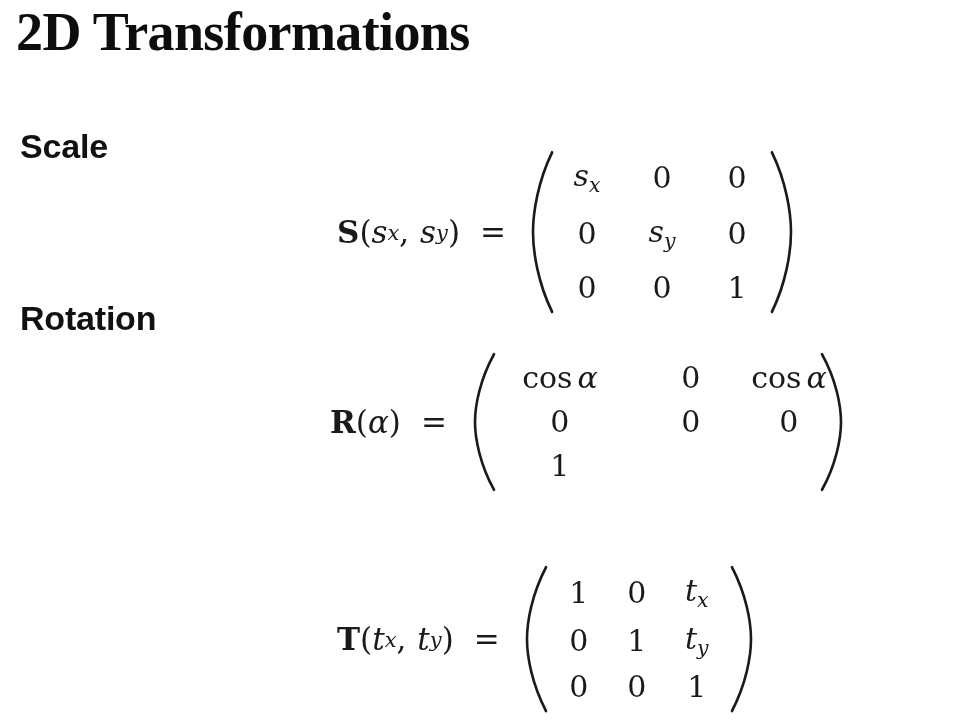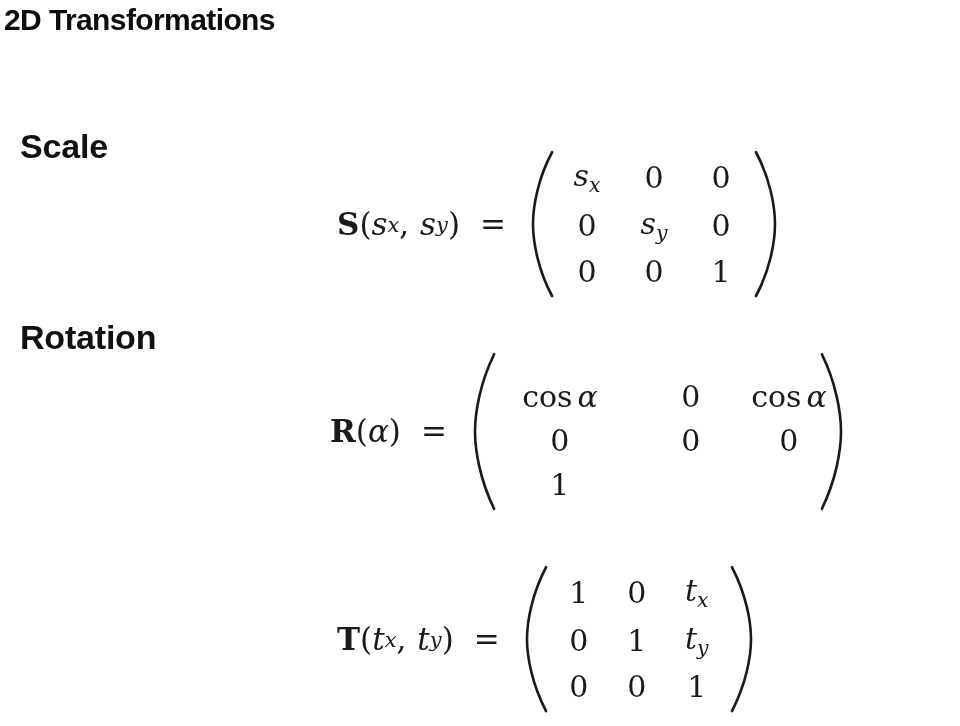--- a/index.html
+++ b/index.html
@@ -18,45 +18,45 @@
 
   .slide {
     position: absolute;
     inset: 0;
     background: #ffffff;
   }
 
   
   .slide-title {
     position: absolute;
-    left: 4px;
+    left: 16px;
     top: 4px;
-    font-family: Liberation Sans, sans-serif;
-    font-size: 30px;
+    font-family: Liberation Serif, serif;
+    font-size: 54px;
     font-weight: 800;
     letter-spacing: -0.6px;
     color: #0d0d0d;
     line-height: 1.05;
     white-space: nowrap;
   }
 
   
   .section-heading {
     position: absolute;
     left: 20px;
     font-family: "Liberation Sans", sans-serif;
     font-size: 34px;
     font-weight: 700;
     letter-spacing: -0.2px;
     color: #111111;
     line-height: 1.1;
     white-space: nowrap;
   }
   .heading-scale       { top: 128px; }
-  .heading-rotation    { top: 319px; text-align: right; }
+  .heading-rotation    { top: 300px; text-align: right; }
   .heading-translation { top: 498px; }
 
   
   .equation {
     position: absolute;
     display: flex;
     align-items: center;
     font-family: "DejaVu Serif", "Liberation Serif", serif;
     color: #1a1a1a;
   }
@@ -116,24 +116,24 @@
   }
   .cell {
     padding: 7px 0;
     white-space: nowrap;
     text-align: center;
   }
 
   
   .grid-scale {
     grid-template-columns: 62px 72px 62px;
+    gap: 8px;
   }
   .grid-rotation {
     grid-template-columns: 122px 140px 56px;
-    margin-top: 19px;
   }
   .grid-translation {
     grid-template-columns: 58px 58px 62px;
   }
 
   .op-minus { margin-right: 4px; }
   .fn { font-style: normal; }
   .fn-arg { font-style: italic; margin-left: 5px; }
 </style>
 </head>

